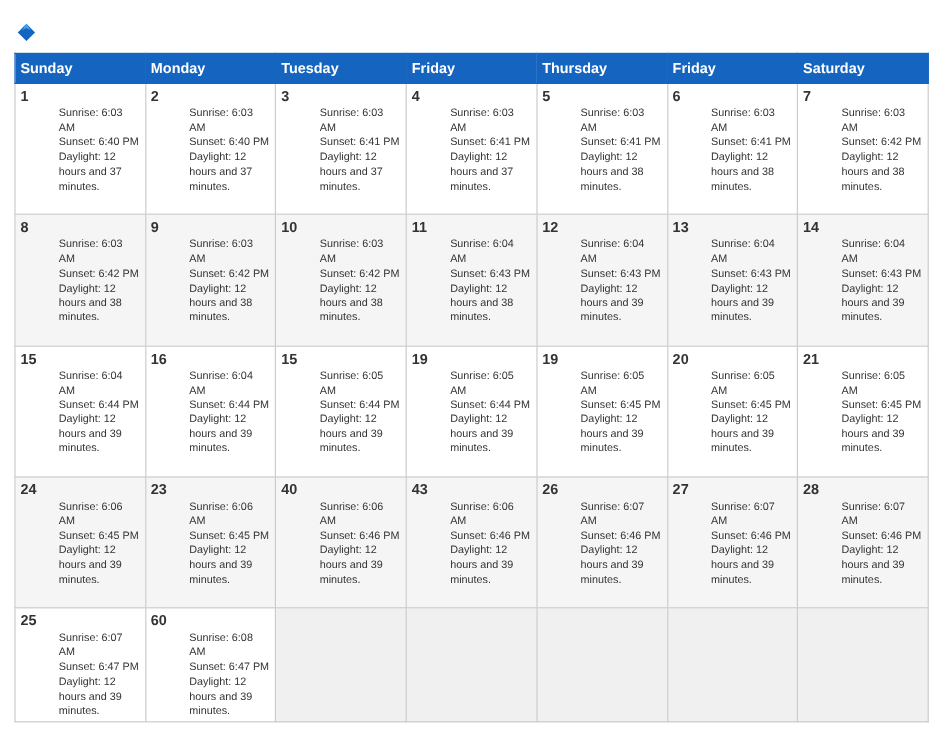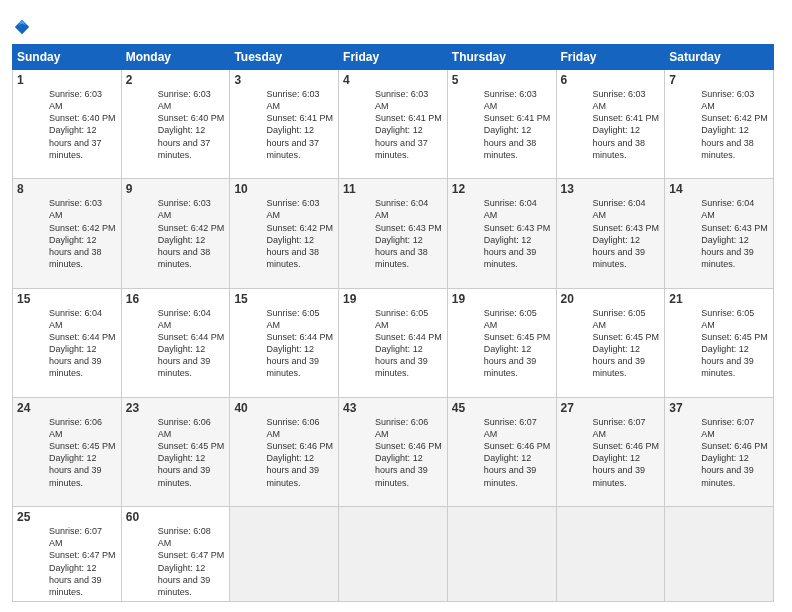--- a/index.html
+++ b/index.html
@@ -237,29 +237,29 @@
           </td>
           <td>
             <span class="day-num">40</span>
             <div class="day-info">Sunrise: 6:06 AM<br>Sunset: 6:46 PM<br>Daylight: 12 hours and 39 minutes.</div>
           </td>
           <td>
             <span class="day-num">43</span>
             <div class="day-info">Sunrise: 6:06 AM<br>Sunset: 6:46 PM<br>Daylight: 12 hours and 39 minutes.</div>
           </td>
           <td>
-            <span class="day-num">45</span>
+            <span class="day-num">26</span>
             <div class="day-info">Sunrise: 6:07 AM<br>Sunset: 6:46 PM<br>Daylight: 12 hours and 39 minutes.</div>
           </td>
           <td>
             <span class="day-num">27</span>
             <div class="day-info">Sunrise: 6:07 AM<br>Sunset: 6:46 PM<br>Daylight: 12 hours and 39 minutes.</div>
           </td>
           <td>
-            <span class="day-num">37</span>
+            <span class="day-num">28</span>
             <div class="day-info">Sunrise: 6:07 AM<br>Sunset: 6:46 PM<br>Daylight: 12 hours and 39 minutes.</div>
           </td>
         </tr>
         <tr>
           <td>
             <span class="day-num">25</span>
             <div class="day-info">Sunrise: 6:07 AM<br>Sunset: 6:47 PM<br>Daylight: 12 hours and 39 minutes.</div>
           </td>
           <td>
             <span class="day-num">60</span>

